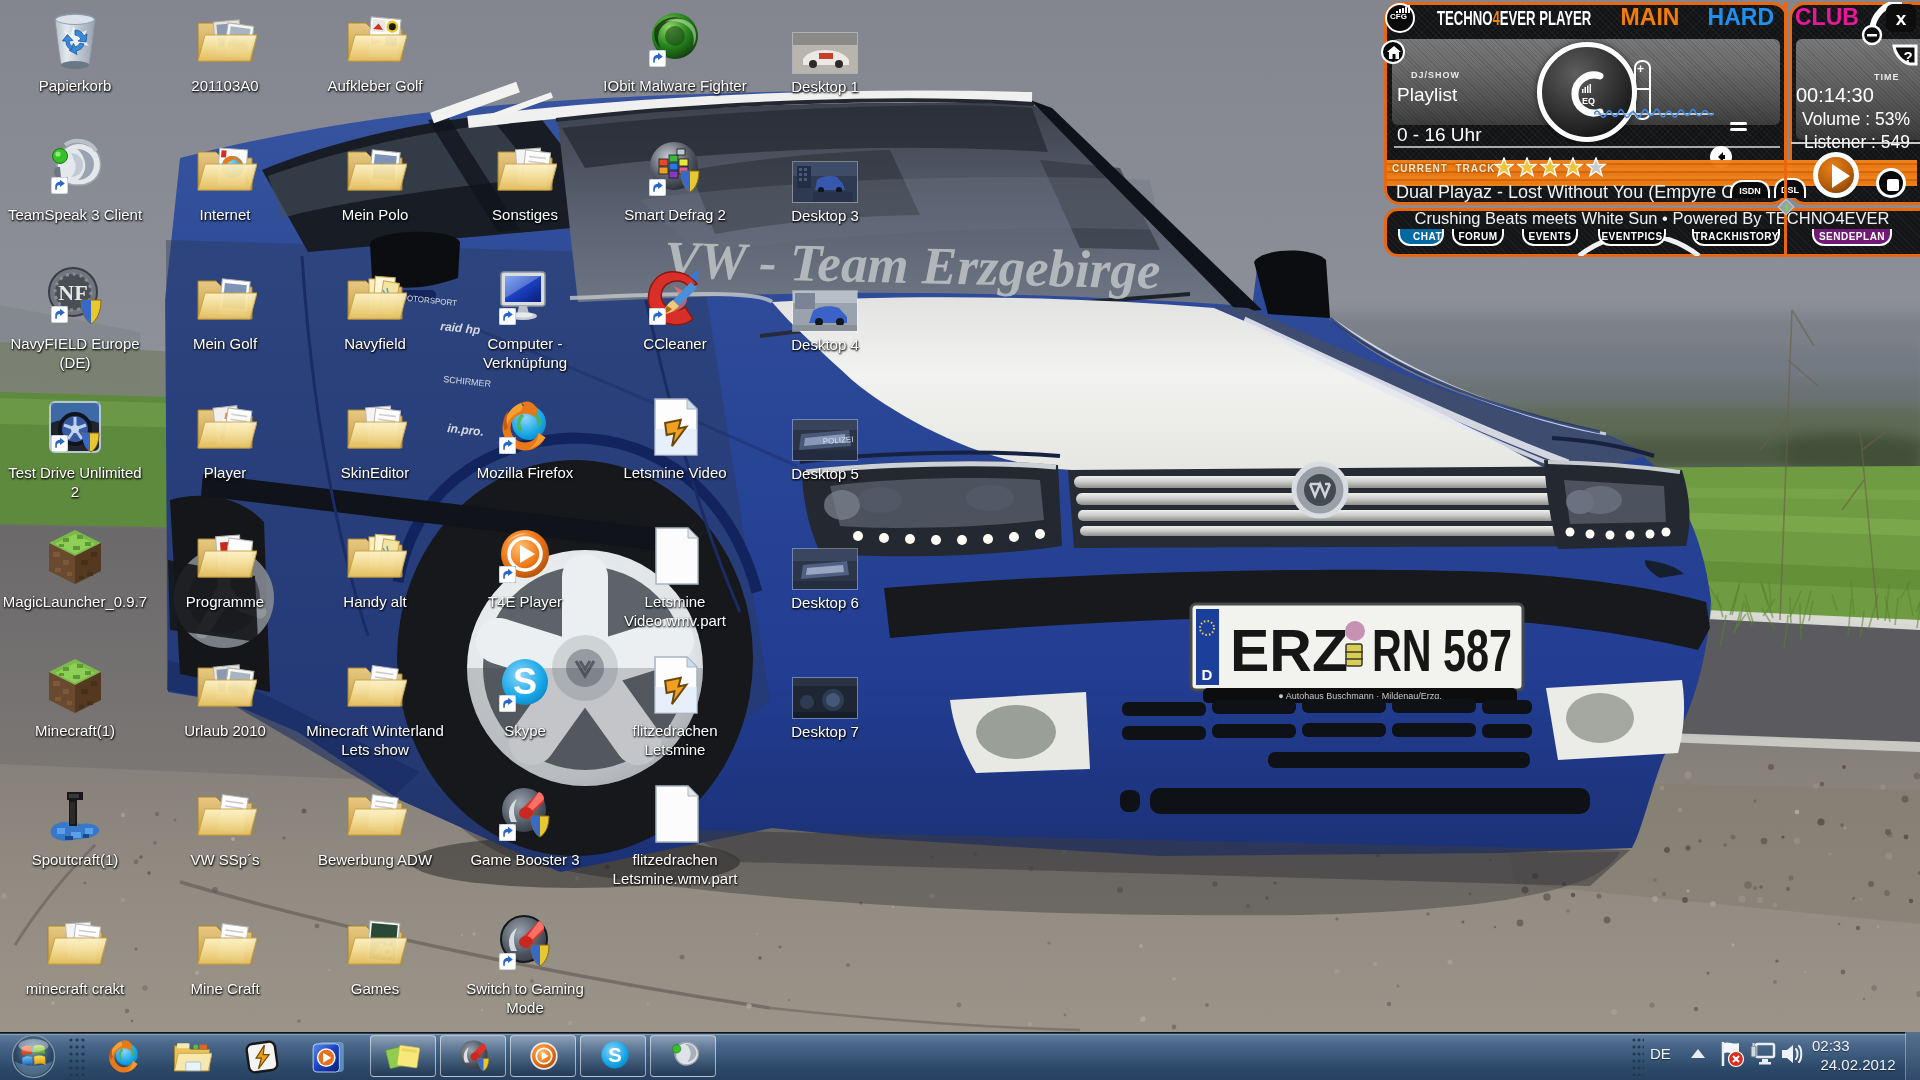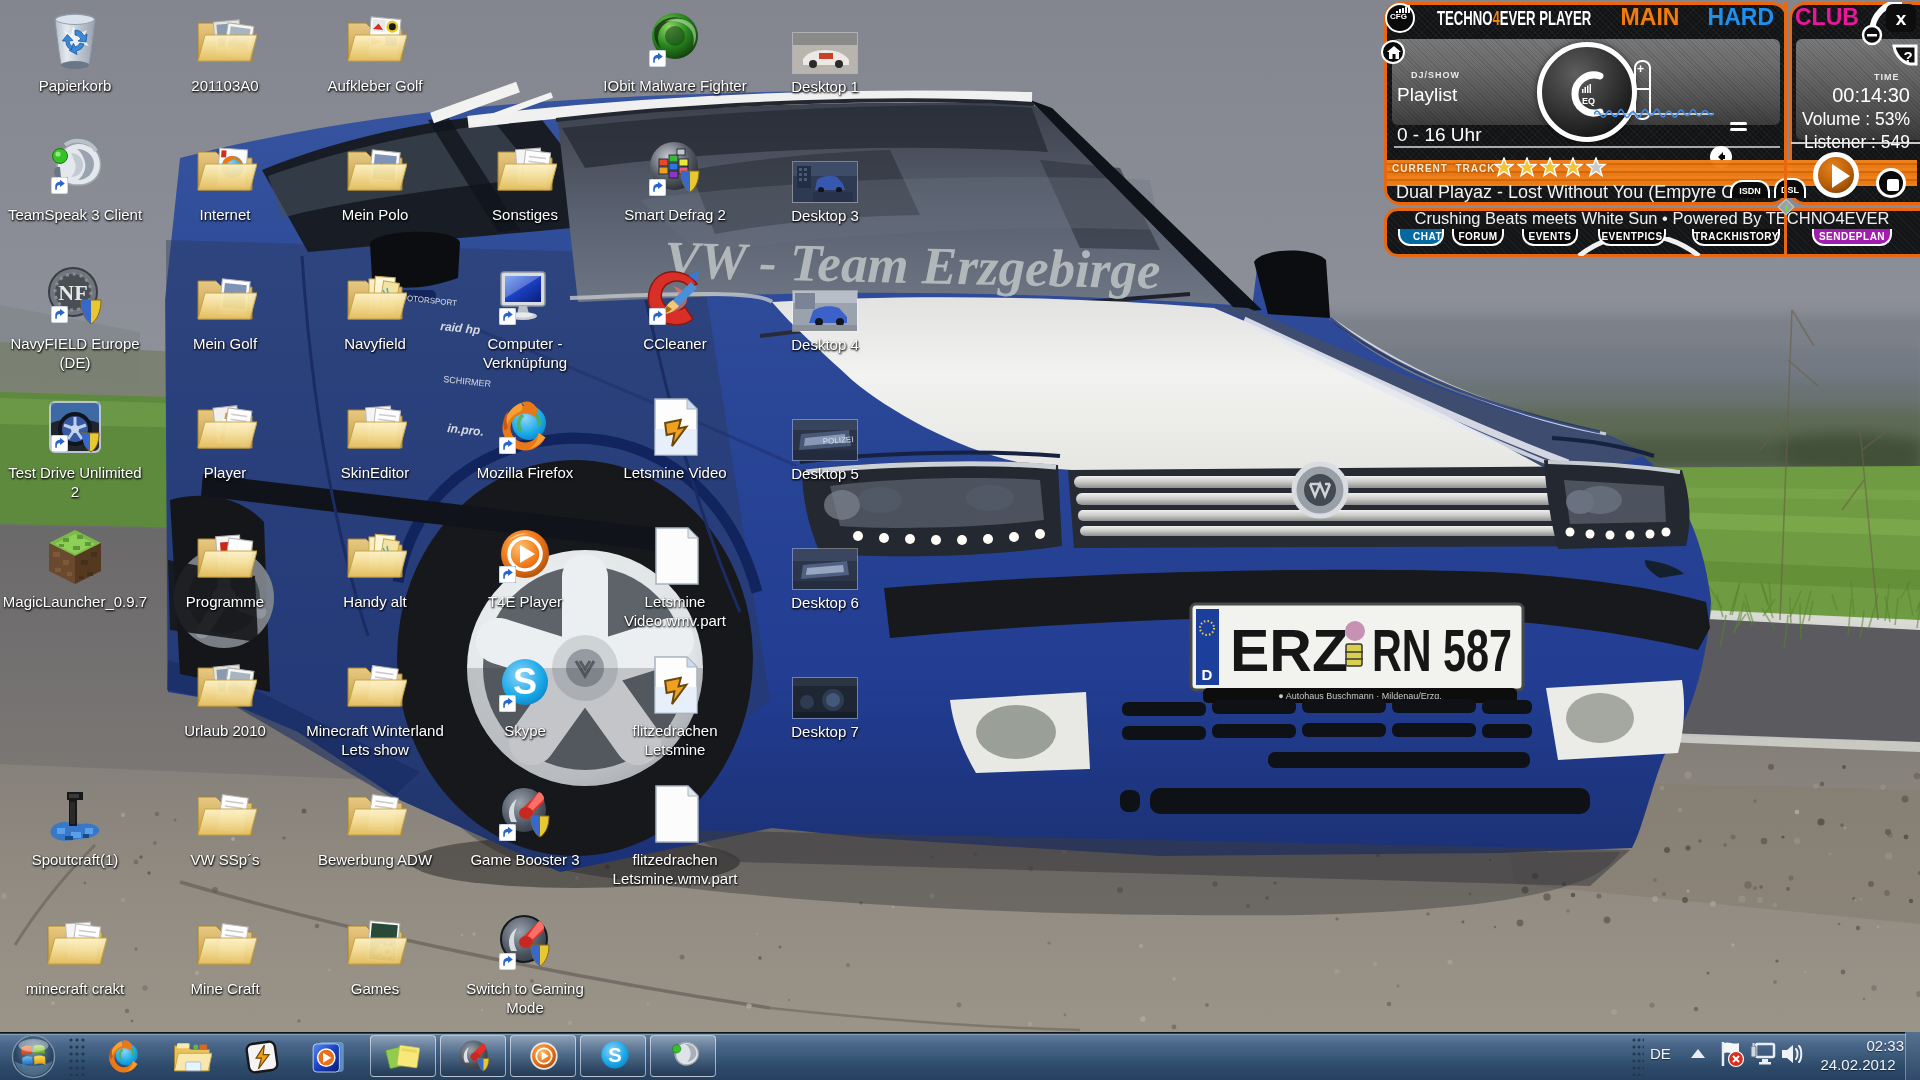--- a/index.html
+++ b/index.html
@@ -824,20 +824,26 @@
         <use href="#tdu"></use>
       </svg>
       <div class="lb">Test Drive Unlimited<br>2</div>
     </div>
 <div class="cell" style="left:0px;top:524px">
       <svg class="ic" width="64" height="64">
         <use href="#grass"></use>
       </svg>
       <div class="lb">MagicLauncher_0.9.7</div>
     </div>
+<div class="cell" style="left:0px;top:653px">
+      <svg class="ic" width="64" height="64">
+        <use href="#grass"></use>
+      </svg>
+      <div class="lb">Minecraft(1)</div>
+    </div>
 <div class="cell" style="left:0px;top:782px">
       <svg class="ic" width="64" height="64">
         <use href="#spout"></use>
       </svg>
       <div class="lb">Spoutcraft(1)</div>
     </div>
 <div class="cell" style="left:0px;top:911px">
       <svg class="ic" width="64" height="64">
         <use href="#fol_doc2"></use>
       </svg>
@@ -1199,21 +1205,21 @@
 <div style="position:absolute;left:1774px;top:178px;width:32px;height:20px;background:#0a0a0a;border:2px solid #fff;border-bottom:none;border-radius:12px 12px 0 0;color:#fff;font-size:9px;font-weight:bold;text-align:center;line-height:20px">DSL</div>
 
 <div style="position:absolute;left:1813px;top:152px;width:46px;height:46px;border-radius:50%;border:5px solid #fff;background:radial-gradient(circle at 40% 30%,#e8821c 0%,#b85e08 55%,#6a3404 100%)"></div>
 <svg style="position:absolute;left:1830px;top:164px" width="22" height="24">
         <path d="M2 0 L20 12 L2 24 Z" fill="#fff"></path>
       </svg>
 <div style="position:absolute;left:1876px;top:168px;width:30px;height:30px;border-radius:50%;border:3px solid #fff;background:#0a0a0a"></div>
 <div style="position:absolute;left:1887px;top:179px;width:12px;height:12px;background:#fff;border-radius:2px"></div>
 
 <div style="position:absolute;left:1874px;top:72px;font-size:9px;letter-spacing:1px;color:#e8e8e8;font-weight:bold">TIME</div>
-<div style="position:absolute;left:1796px;top:84px;width:114px;text-align:right;font-size:20px;color:#fff">00:14:30</div>
+<div style="position:absolute;left:1796px;top:84px;width:114px;text-align:left;font-size:20px;color:#fff">00:14:30</div>
 <div style="position:absolute;left:1790px;top:109px;width:120px;text-align:right;font-size:17.5px;color:#fff;white-space:nowrap">Volume : 53%</div>
 <div style="position:absolute;left:1790px;top:132px;width:120px;text-align:right;font-size:17.5px;color:#fff;white-space:nowrap">Listener : 549</div>
 <div style="position:absolute;left:1791px;top:142px;width:129px;height:2px;background:#e8e8e8;opacity:0.85"></div>
 
 <svg style="position:absolute;left:1858px;top:2px" width="62" height="64">
  <path d="M 44 0 A 30 30 0 0 0 14 30" stroke="#fff" stroke-width="6" fill="none"></path>
  <rect x="28" y="2" width="30" height="28" rx="7" fill="#0d0d0d"></rect>
  <text x="43" y="23" text-anchor="middle" font-size="19" font-weight="bold" fill="#fff" font-family="Liberation Sans">x</text>
  <circle cx="14" cy="33" r="9" fill="#0d0d0d" stroke="#fff" stroke-width="2.5"></circle>
  <rect x="9" y="32" width="10" height="2.5" fill="#fff"></rect>
@@ -1223,21 +1229,21 @@
 
 <div style="position:absolute;left:1384px;top:209px;width:536px;text-align:center;font-size:16.5px;color:#f0f0f0;white-space:nowrap">Crushing Beats meets White Sun • Powered By TECHNO4EVER</div>
 <svg style="position:absolute;left:1574px;top:237px" width="130" height="19">
  <path d="M 5 19 A 96 96 0 0 1 125 19" stroke="#f0f0f0" stroke-width="5" fill="none"></path>
 </svg>
 <div style="position:absolute;left:1398px;top:229px;width:46px;height:17px;background:#0369a1;border:2px solid #fff;border-top:none;border-radius:0 0 12px 12px;color:#fff;font-size:10px;font-weight:bold;text-align:right;line-height:15px;letter-spacing:0.5px">CHAT</div>
 <div style="position:absolute;left:1452px;top:229px;width:52px;height:17px;background:#0a0a0a;border:2px solid #fff;border-top:none;border-radius:0 0 12px 12px;color:#fff;font-size:10px;font-weight:bold;text-align:center;line-height:15px;letter-spacing:0.5px">FORUM</div>
 <div style="position:absolute;left:1522px;top:229px;width:56px;height:17px;background:#0a0a0a;border:2px solid #fff;border-top:none;border-radius:0 0 12px 12px;color:#fff;font-size:10px;font-weight:bold;text-align:center;line-height:15px;letter-spacing:0.5px">EVENTS</div>
 <div style="position:absolute;left:1598px;top:229px;width:68px;height:17px;background:#0a0a0a;border:2px solid #fff;border-top:none;border-radius:0 0 12px 12px;color:#fff;font-size:10px;font-weight:bold;text-align:center;line-height:15px;letter-spacing:0.5px">EVENTPICS</div>
 <div style="position:absolute;left:1692px;top:229px;width:88px;height:17px;background:#0a0a0a;border:2px solid #fff;border-top:none;border-radius:0 0 12px 12px;color:#fff;font-size:10px;font-weight:bold;text-align:center;line-height:15px;letter-spacing:0.5px">TRACKHISTORY</div>
-<div style="position:absolute;left:1812px;top:229px;width:80px;height:17px;background:#a21caf;border:2px solid #fff;border-top:none;border-radius:0 0 12px 12px;color:#fff;font-size:10px;font-weight:bold;text-align:center;line-height:15px;letter-spacing:0.5px">SENDEPLAN</div>
+<div style="position:absolute;left:1812px;top:229px;width:80px;height:17px;background:#701a75;border:2px solid #fff;border-top:none;border-radius:0 0 12px 12px;color:#fff;font-size:10px;font-weight:bold;text-align:center;line-height:15px;letter-spacing:0.5px">SENDEPLAN</div>
 
 <div style="position:absolute;left:1784px;top:2px;width:3px;height:255px;background:#e8670f"></div>
 <div style="position:absolute;left:1780px;top:201px;width:12px;height:12px;background:#9aa0a8;transform:rotate(45deg);border:1px solid #c9c9c9"></div>
 <div style="position:absolute;left:1785px;top:205px;width:3px;height:6px;background:#5ae82a"></div>
 
 </div>
 
 <div id="taskbar" style="position:absolute;left:0;top:1032px;width:1920px;height:48px;
  background:linear-gradient(180deg,#10151b 0,#10151b 2%, #60809f 5%,#4a668a 26%,#395878 52%,#2e4a6b 72%,#264060 100%)">
 <div style="position:absolute;left:0;top:2px;width:1920px;height:1px;background:#8fa6bc;opacity:0.8"></div>
@@ -1398,19 +1404,19 @@
  <rect x="6" y="2" width="18" height="13" rx="1.5" fill="none" stroke="#e8eef4" stroke-width="2.5"></rect>
  <rect x="12" y="17" width="6" height="3" fill="#e8eef4"></rect>
  <rect x="9" y="20" width="12" height="2.5" fill="#e8eef4"></rect>
  <rect x="1" y="4" width="5" height="11" rx="1" fill="#cfd8e0" stroke="#5a6a7a" stroke-width="1"></rect>
  <path d="M3.5 1 L3.5 4" stroke="#cfd8e0" stroke-width="2"></path>
 </svg>
 <svg style="position:absolute;left:1781px;top:11px" width="24" height="22">
  <path d="M1 7 L6 7 L12 2 L12 20 L6 15 L1 15 Z" fill="#eef2f6"></path>
  <path d="M15 6 C 17 8 17 14 15 16 M18 3 C 21 6 21 16 18 19" stroke="#eef2f6" stroke-width="2" fill="none" stroke-linecap="round"></path>
 </svg>
-<div style="position:absolute;left:1812px;top:5px;width:92px;text-align:right;font-size:15px;color:#f0f4f8;text-shadow:0 1px 1px rgba(0,0,0,0.5)">02:33</div>
+<div style="position:absolute;left:1812px;top:5px;width:92px;text-align:left;font-size:15px;color:#f0f4f8;text-shadow:0 1px 1px rgba(0,0,0,0.5)">02:33</div>
 <div style="position:absolute;left:1812px;top:24px;width:92px;text-align:center;font-size:15px;color:#f0f4f8;text-shadow:0 1px 1px rgba(0,0,0,0.5)">24.02.2012</div>
 <div style="position:absolute;left:1905px;top:0;width:1px;height:48px;background:rgba(255,255,255,0.35)"></div>
 <div style="position:absolute;left:1906px;top:0;width:14px;height:48px;background:linear-gradient(180deg,#55708e,#31496a)"></div>
 </div>
 
 </div>
 
 </body></html>

